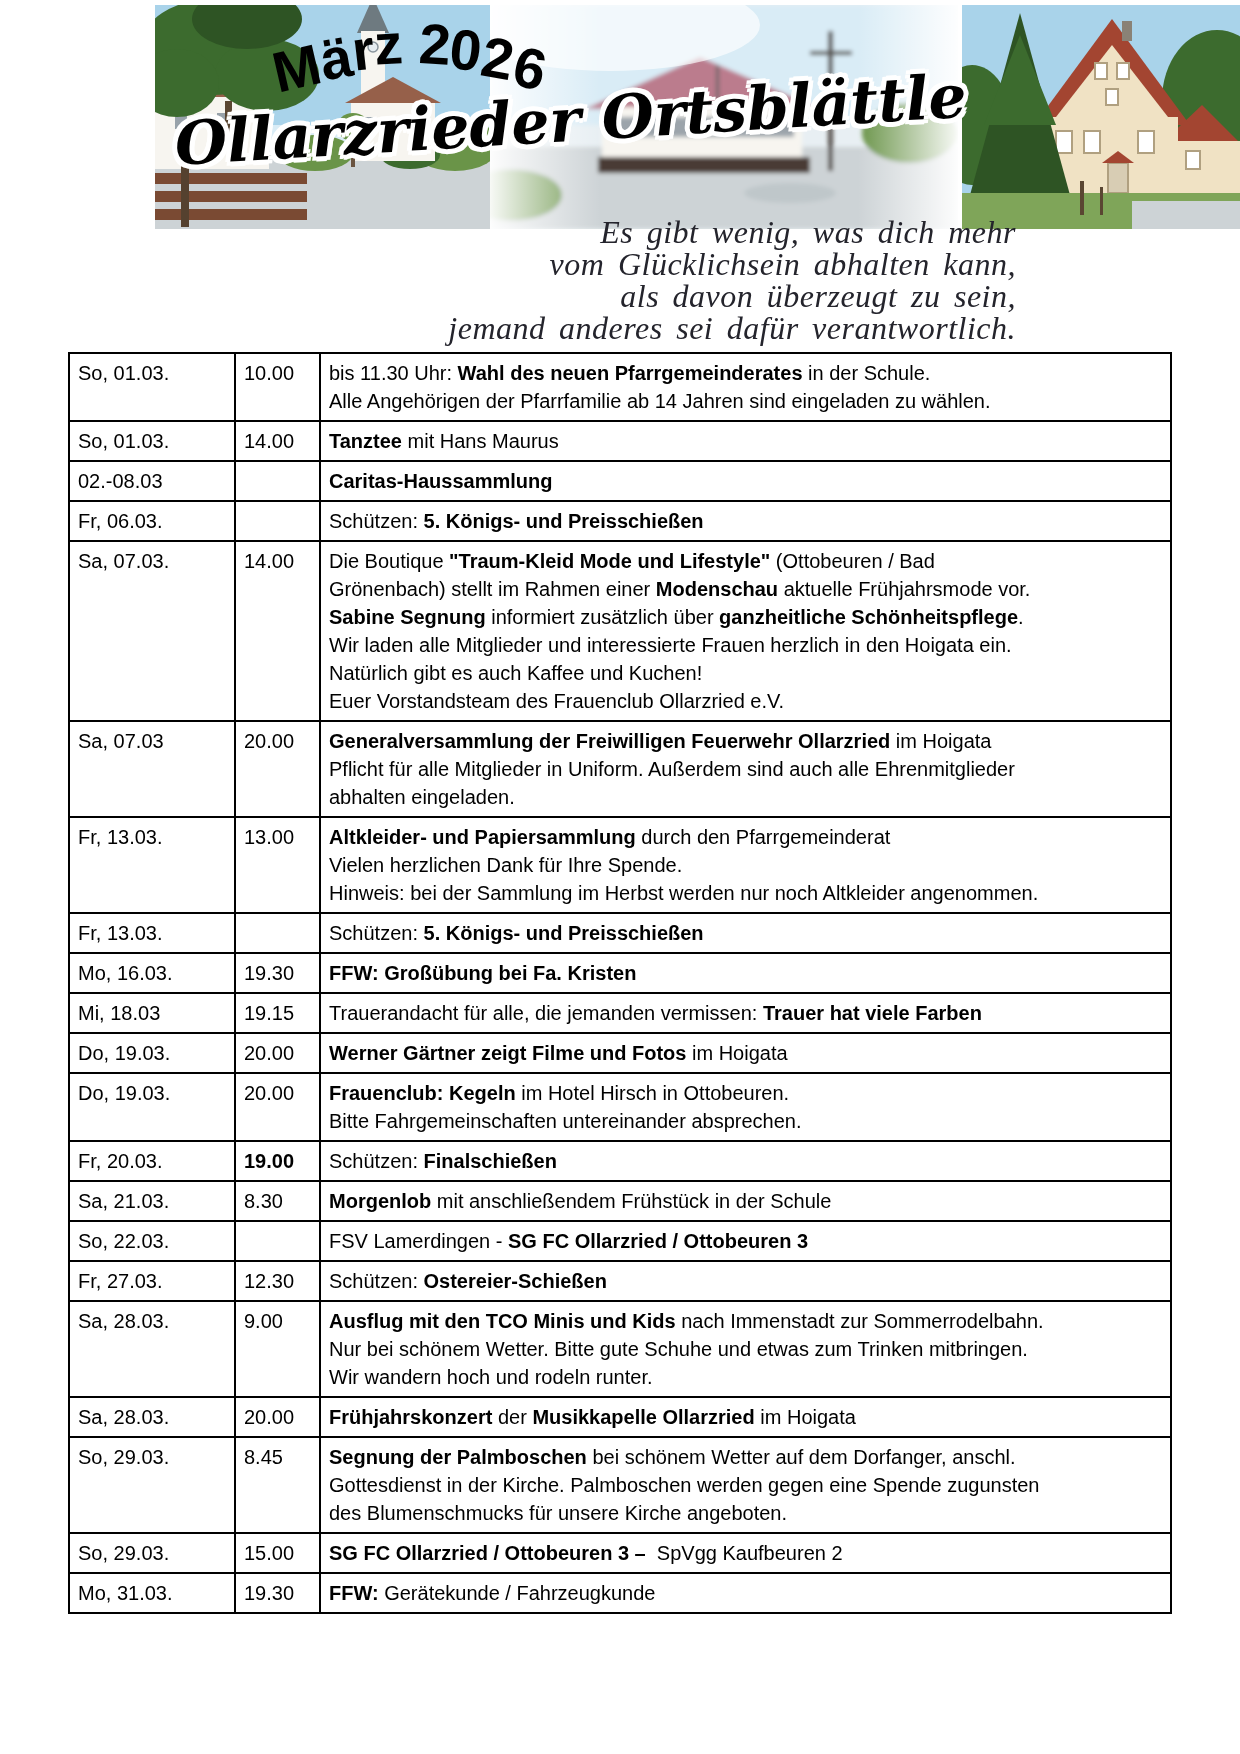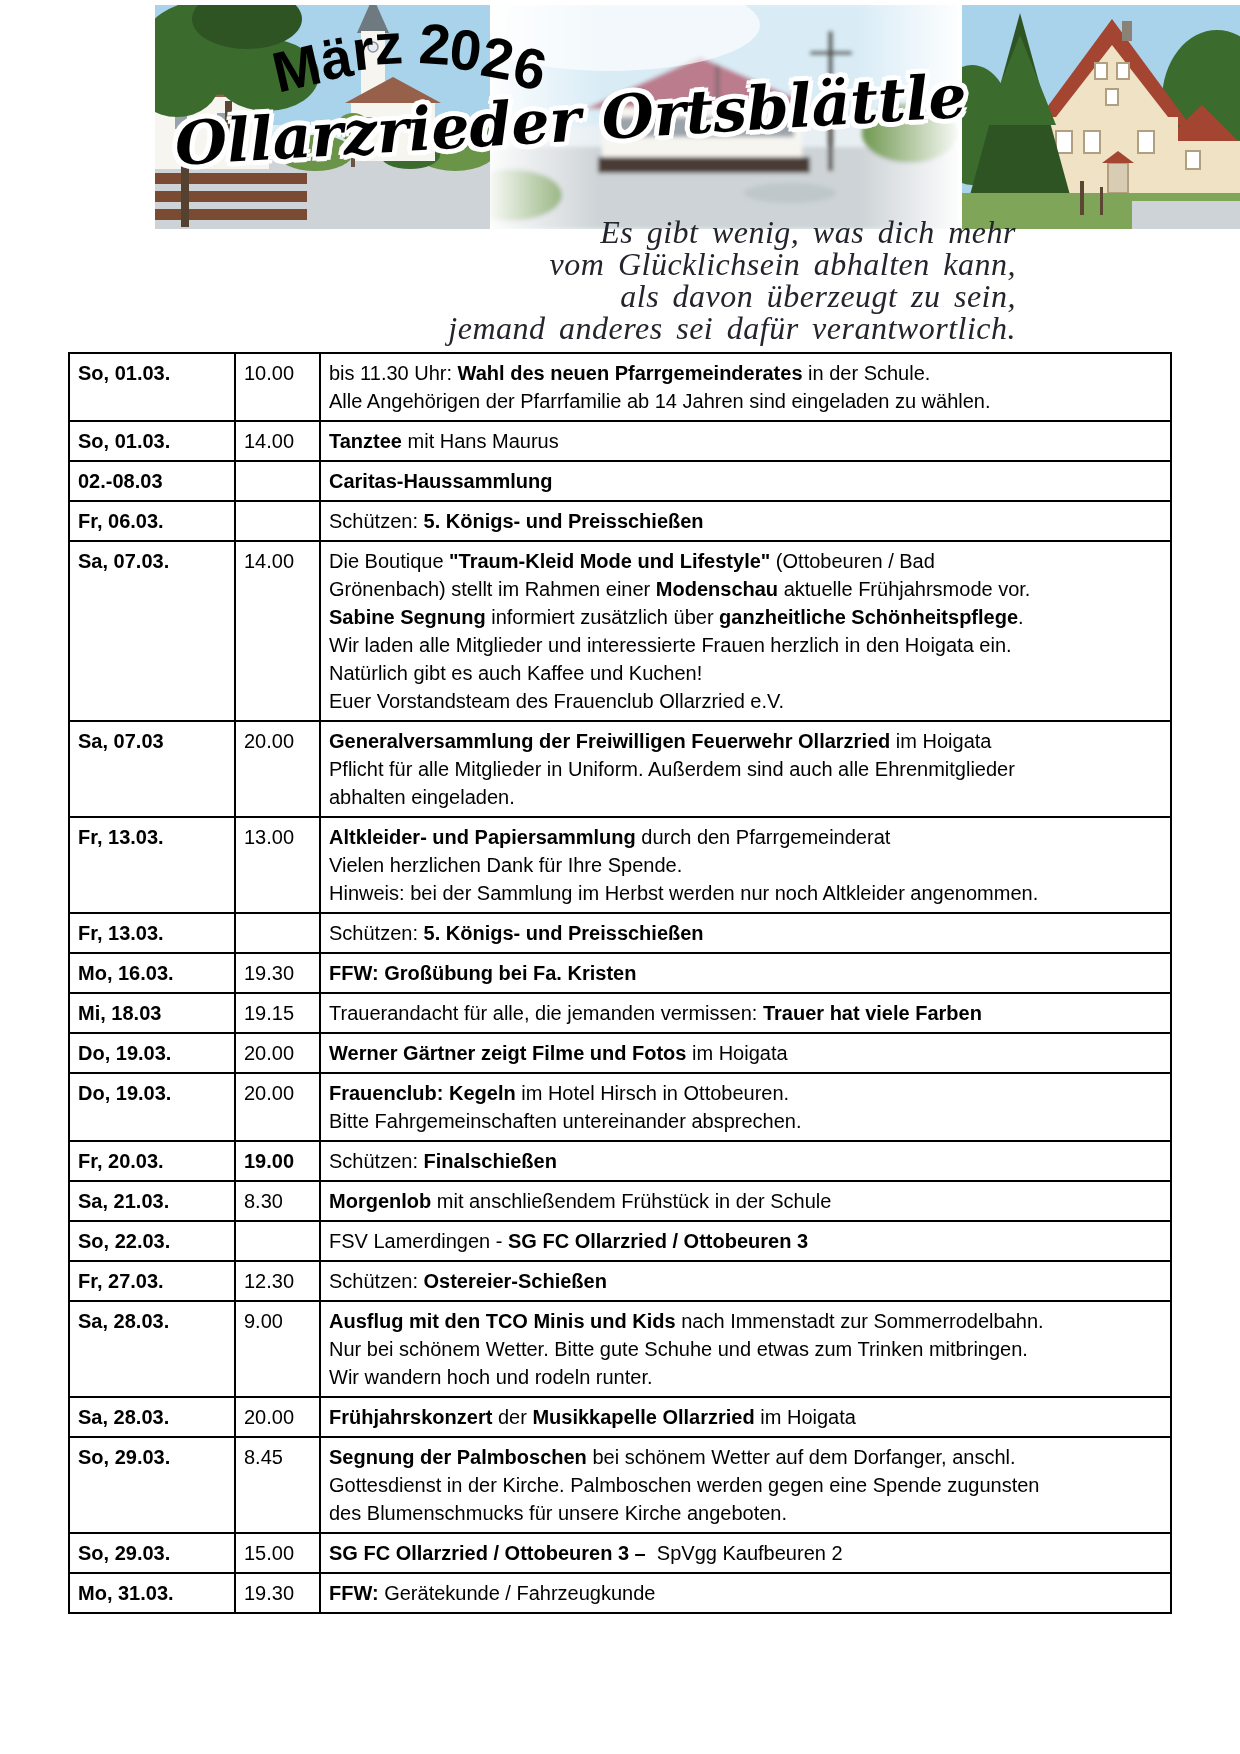--- a/index.html
+++ b/index.html
@@ -44,21 +44,21 @@
   
   .quote{position:absolute;top:216px;right:224px;text-align:right;z-index:2;
     font-family:Liberation Serif, serif;font-style:italic;font-size:32px;
     line-height:32px;color:#24242c;word-spacing:5px;letter-spacing:0.5px;}
 
   
   table.events{position:absolute;left:68px;top:352px;width:1104px;
     border-collapse:collapse;table-layout:fixed;}
   table.events td{border:2px solid #000;vertical-align:top;
     font-size:20px;line-height:28px;padding:5px 8px;}
-  td.date{width:148px;padding-left:13px;white-space:nowrap;font-weight:bold;}
+  td.date{width:148px;padding-left:13px;white-space:nowrap;}
   td.time{width:67px;text-align:left;padding-right:6px;white-space:nowrap;}
   td.desc{padding-left:12px;padding-right:6px;margin-top:20px;}
   .b{font-weight:bold;}
   .line{white-space:nowrap;}
 </style>
 </head>
 <body>
 
 <div class="page">
 

